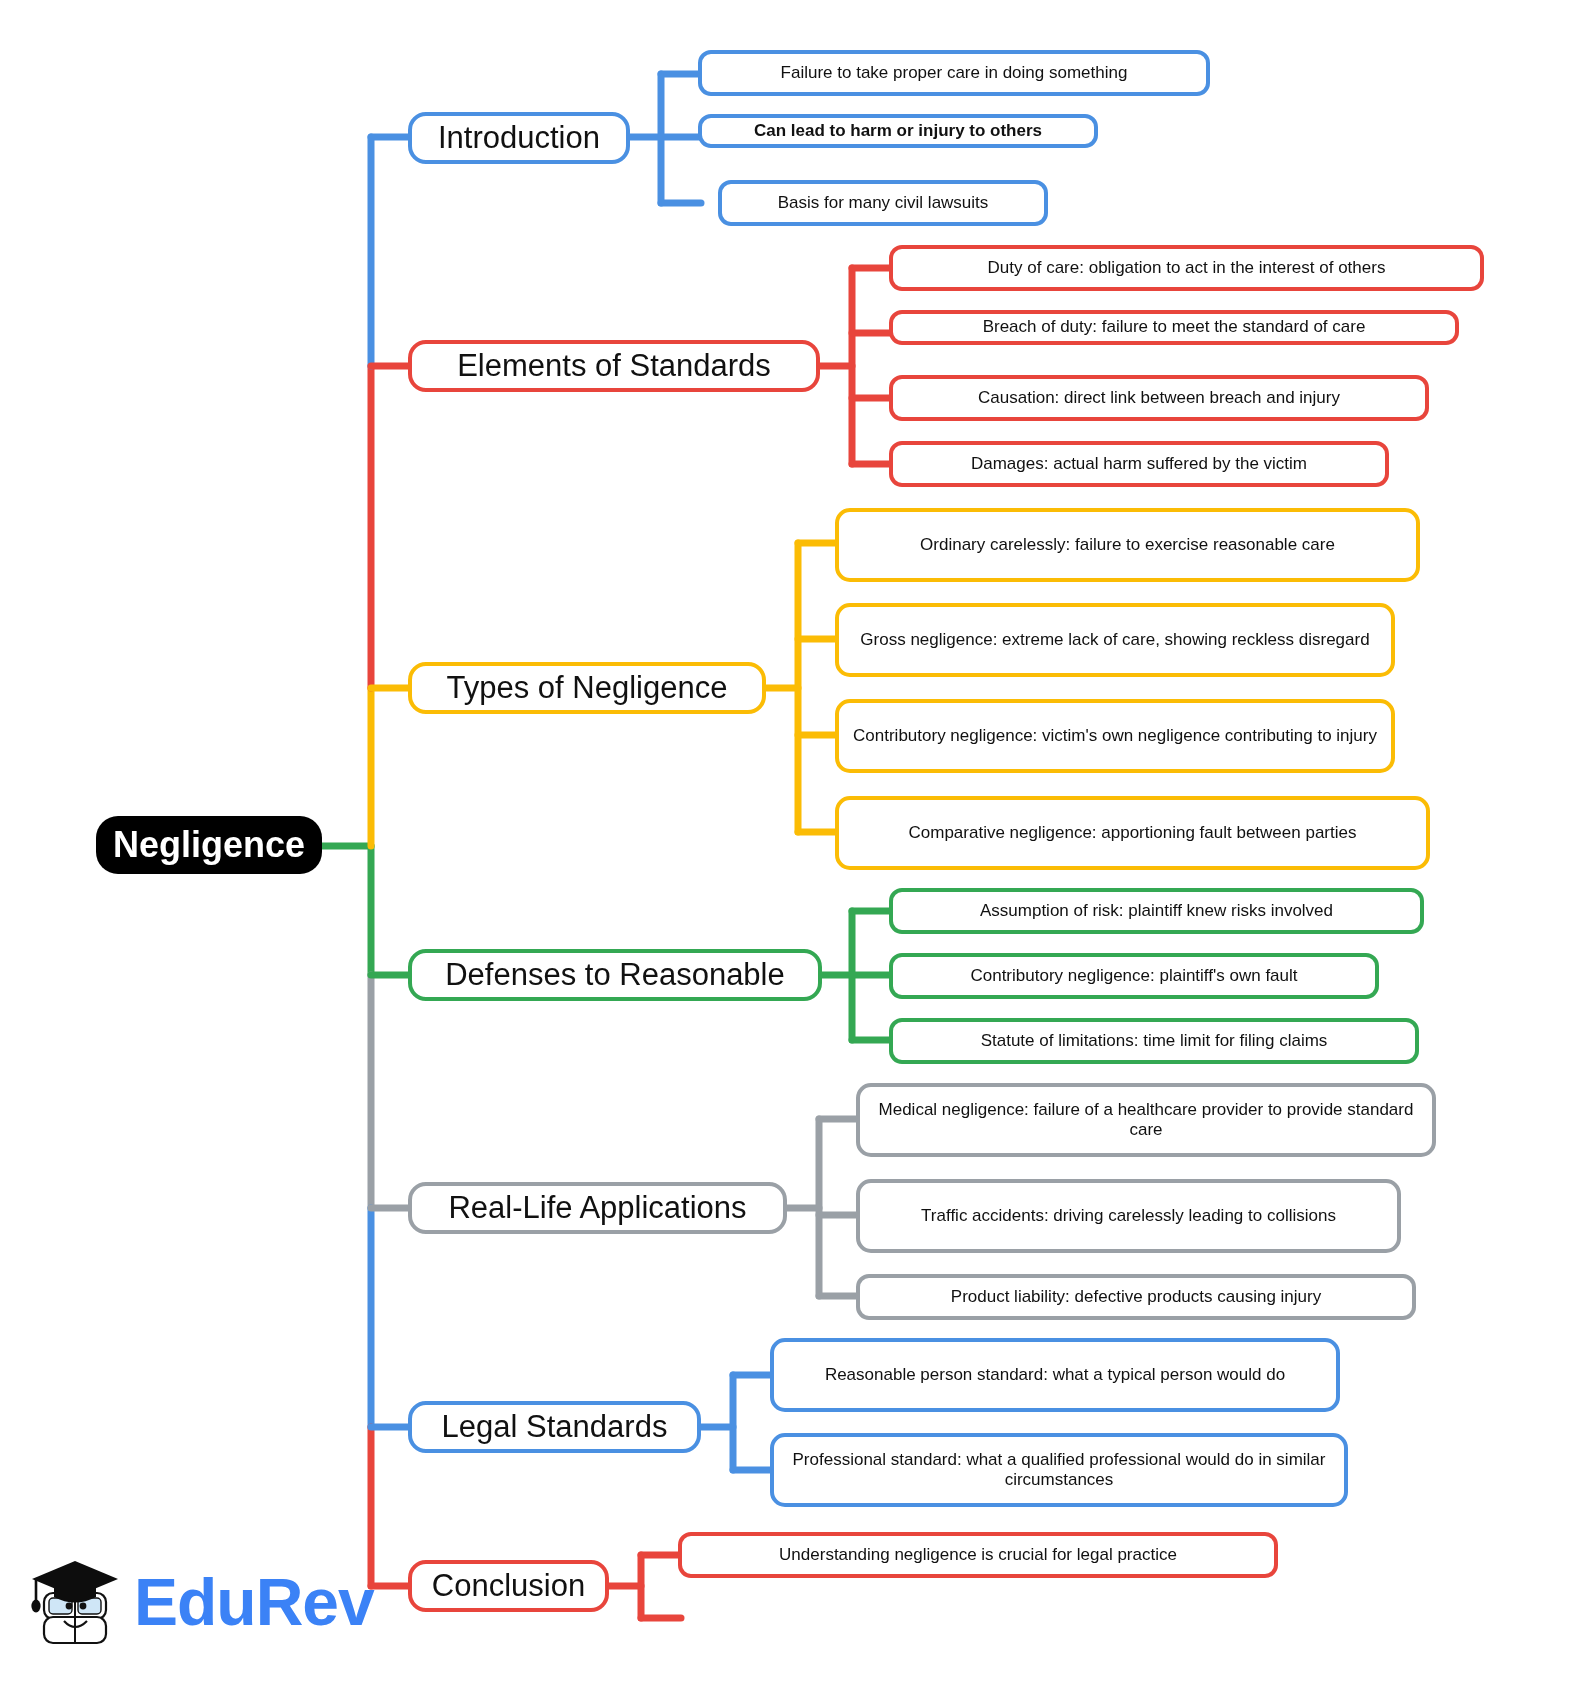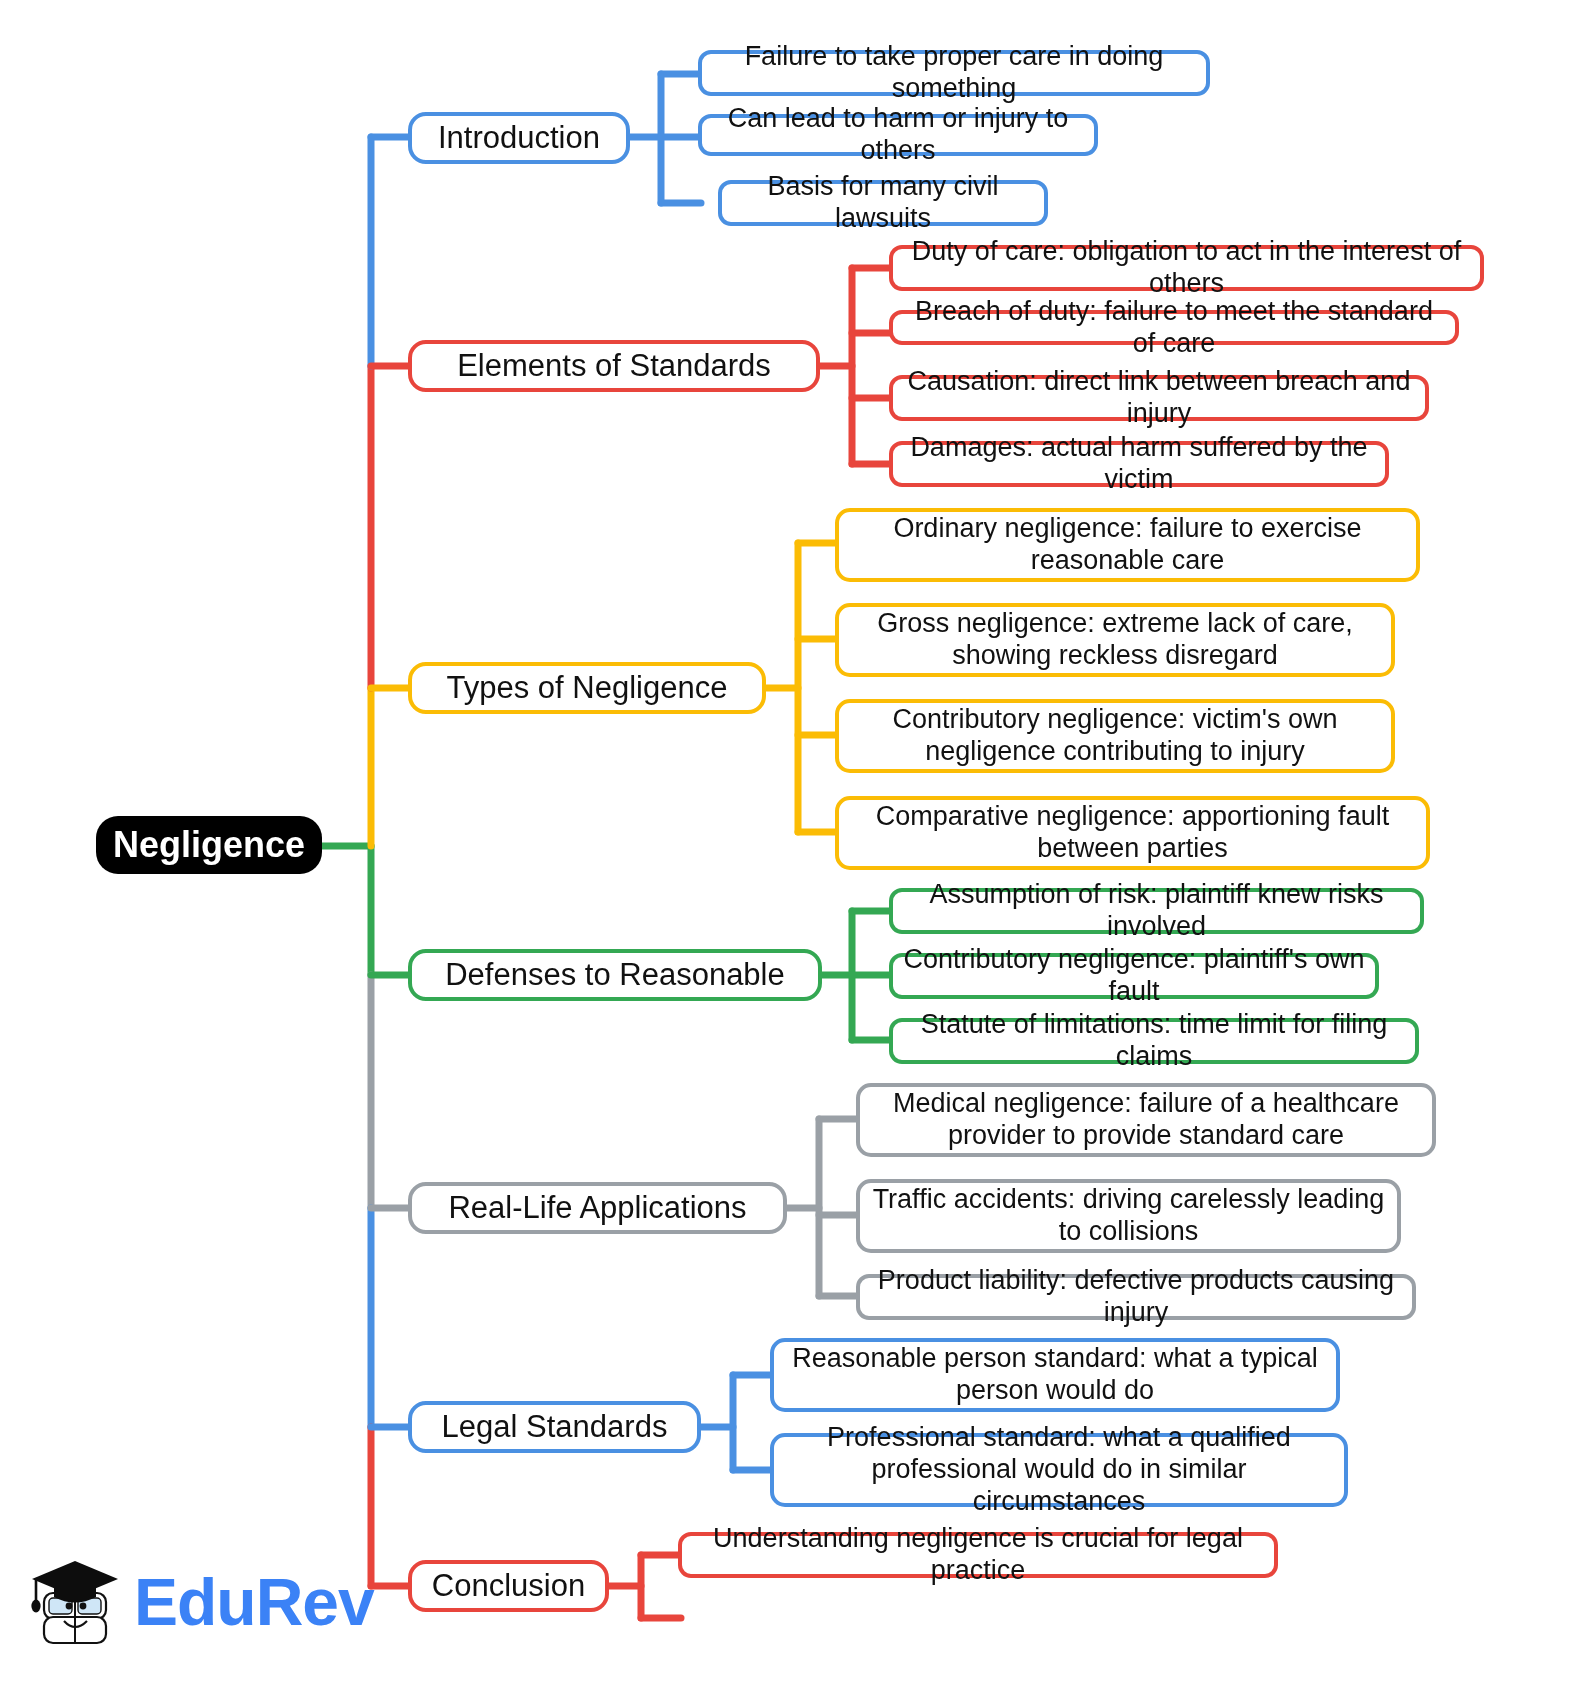--- a/index.html
+++ b/index.html
@@ -57,21 +57,21 @@
 
   
   .node.branch {
     font-size: 31px;
     border-radius: 18px;
     padding: 2px 14px;
   }
 
   
   .node.leaf {
-    font-size: 27px;
+    font-size: 17px;
     border-radius: 13px;
     border-width: 4px;
     padding: 3px 10px;
   }
   .node.leaf.two-line {
     border-radius: 15px;
   }
 
   
   .c-blue   { border-color: #4a90e2; }
@@ -178,21 +178,21 @@
     <span>Negligence</span>
   </div>
 
   <div class="node branch c-blue" style="left:408px; top:112px; width:222px; height:52px;">
     <span>Introduction</span>
   </div>
 
   <div class="node leaf c-blue" style="left:698px; top:50px; width:512px; height:46px;">
     <span>Failure to take proper care in doing something</span>
   </div>
-  <div class="node leaf c-blue" style="left:698px; top:114px; width:400px; height:42px;">
+  <div class="node leaf c-blue" style="left:698px; top:114px; width:400px; height:34px;font-weight:bold;">
     <span>Can lead to harm or injury to others</span>
   </div>
   <div class="node leaf c-blue" style="left:718px; top:180px; width:330px; height:46px;">
     <span>Basis for many civil lawsuits</span>
   </div>
 
   <div class="node branch c-red" style="left:408px; top:340px; width:412px; height:52px;">
     <span>Elements of Standards</span>
   </div>
 
@@ -207,21 +207,21 @@
   </div>
   <div class="node leaf c-red" style="left:889px; top:441px; width:500px; height:46px;">
     <span>Damages: actual harm suffered by the victim</span>
   </div>
 
   <div class="node branch c-yellow" style="left:408px; top:662px; width:358px; height:52px;">
     <span>Types of Negligence</span>
   </div>
 
   <div class="node leaf two-line c-yellow" style="left:835px; top:508px; width:585px; height:74px;">
-    <span>Ordinary negligence: failure to exercise reasonable care</span>
+    <span>Ordinary carelessly: failure to exercise reasonable care</span>
   </div>
   <div class="node leaf two-line c-yellow" style="left:835px; top:603px; width:560px; height:74px;">
     <span>Gross negligence: extreme lack of care, showing reckless disregard</span>
   </div>
   <div class="node leaf two-line c-yellow" style="left:835px; top:699px; width:560px; height:74px;">
     <span>Contributory negligence: victim's own negligence contributing to injury</span>
   </div>
   <div class="node leaf two-line c-yellow" style="left:835px; top:796px; width:595px; height:74px;">
     <span>Comparative negligence: apportioning fault between parties</span>
   </div>

